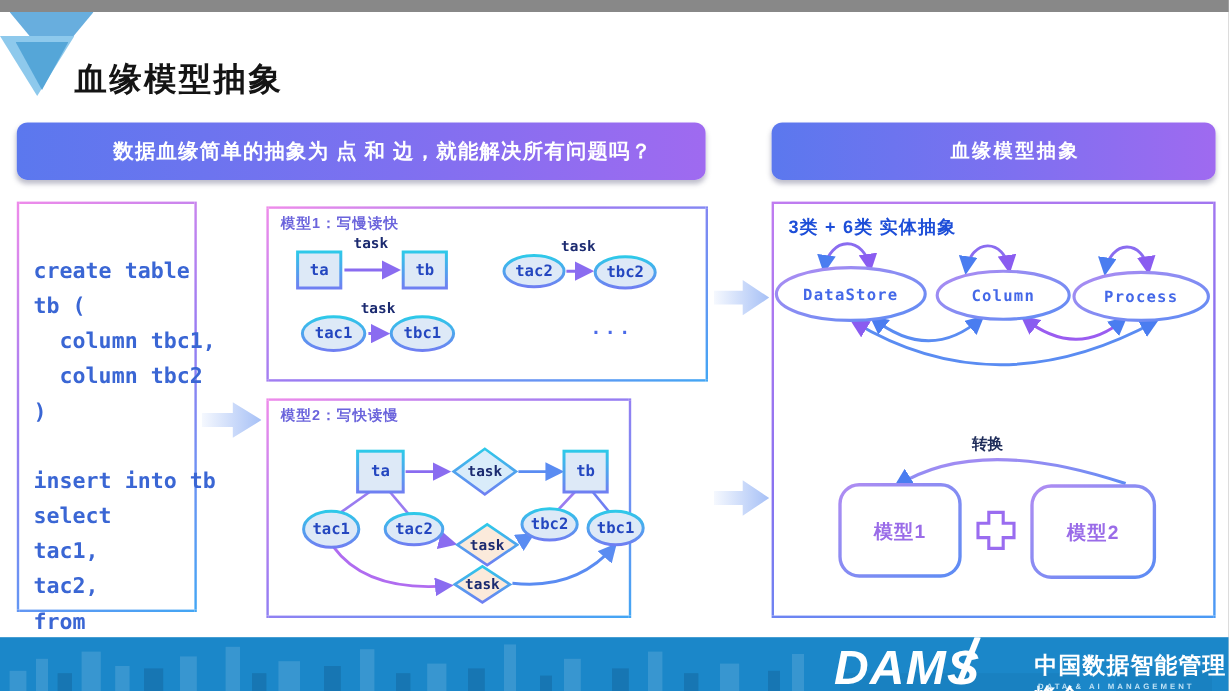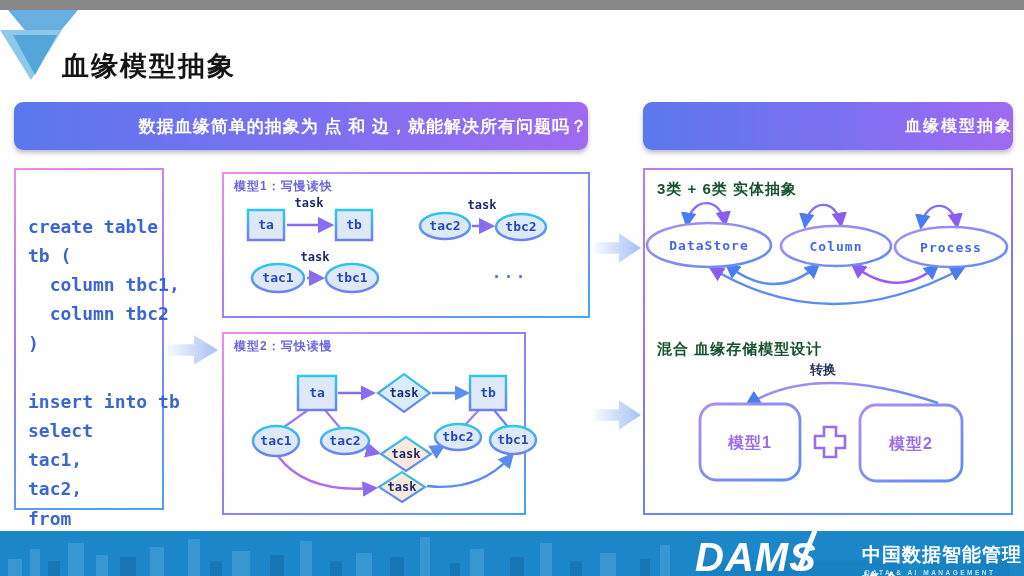--- a/index.html
+++ b/index.html
@@ -8,38 +8,38 @@
 
   .tri { position:absolute; }
   .triA { left:8px; top:0; width:70px; height:42px; background:#68aede; clip-path:polygon(0 0,100% 0,50% 100%); }
   .triB { left:0; top:20px; width:62px; height:50px; background:#8ec9ec; clip-path:polygon(0 0,100% 0,50% 100%); }
   .triC { left:13px; top:25px; width:44px; height:40px; background:#55a6d8; clip-path:polygon(0 0,100% 0,50% 100%); }
 
   .page-title { position:absolute; left:62px; top:38px; font-size:27px; font-weight:bold; color:#141414; letter-spacing:2px; }
 
   .banner { position:absolute; top:92px; height:48px; border-radius:9px;
             background:linear-gradient(90deg,#5b78ee 0%,#7e70f0 55%,#9f6af0 100%);
-            display:flex; align-items:center; justify-content:flex-end;
+            display:flex; align-items:center; justify-content:center;
             color:#fff; font-weight:bold; box-shadow:0 3px 4px rgba(110,110,140,.45);padding-left:36px; }
   .banner-left  { left:14px;  width:574px; font-size:17px; letter-spacing:1px; }
   .banner-right { left:643px; width:370px; font-size:16px; letter-spacing:2px; }
 
   .gbox { position:absolute; background:#fff; border:2px solid;
           border-image:linear-gradient(150deg,#ee8bea 0%,#9a7cf2 45%,#43a6f4 100%) 1; }
   .code-box { left:14px; top:158px; width:150px; height:342px; padding:42px 10px 10px 12px; }
   .code-box pre { font-family:"DejaVu Sans Mono", monospace; font-size:18px; font-weight:bold;
                   line-height:1.62; color:#3a66d4; white-space:pre; }
 
   .model1-box { left:222px; top:162px; width:368px; height:146px; }
   .model2-box { left:222px; top:322px; width:304px; height:183px; }
   .abs-box    { left:643px; top:158px; width:370px; height:347px;
                 border-image:linear-gradient(160deg,#c07cf0 0%,#8a72f0 50%,#4a9af4 100%) 1; }
 
   .box-header { position:absolute; left:10px; top:4px; font-size:12px; font-weight:bold; color:#6b64dc; letter-spacing:1px; z-index:2; }
-  .abs-header { position:absolute; left:12px; font-size:15px; font-weight:bold; color:#14532d; letter-spacing:1px; z-index:2; }
+  .abs-header { position:absolute; left:12px; font-size:15px; font-weight:bold; color:#1d4ed8; letter-spacing:1px; z-index:2; }
 
   .flow-arrow { position:absolute; background:linear-gradient(90deg,rgba(160,190,246,.10),#a6c0f6);
                 clip-path:polygon(0 32%,52% 32%,52% 4%,100% 50%,52% 96%,52% 68%,0 68%); }
 
   .diagram-svg { position:absolute; left:0; top:0; }
 
   .footer { position:absolute; left:0; top:521px; width:1024px; height:55px; background:#1b87c9; overflow:hidden; }
   .footer-logo { position:absolute; left:695px; top:4px; font-size:40px; font-weight:900; font-style:italic;
                  color:#fff; letter-spacing:1px; line-height:1.1; }
   .lightning-slash { position:absolute; left:805px; top:-2px; width:5px; height:40px; background:#fff; transform:rotate(22deg); }
@@ -172,21 +172,20 @@
       <text x="234" y="107" text-anchor="middle" class="node-label">tbc2</text>
       <ellipse cx="289" cy="106" rx="23" ry="14" fill="#dde9f7" stroke="url(#g2n)" stroke-width="2.5"></ellipse>
       <text x="289" y="110" text-anchor="middle" class="node-label">tbc1</text>
       <polygon points="155,153 178,138 201,153 178,168" fill="#fbeadb" stroke="url(#g2n)" stroke-width="2.2"></polygon>
       <text x="178" y="157" text-anchor="middle" class="task-label">task</text>
     </svg>
   </div>
 
   <div class="gbox abs-box">
     <div class="abs-header" style="top:10px;">3类 + 6类 实体抽象</div>
-    <div class="abs-header" style="top:170px;">混合 血缘存储模型设计</div>
     <svg class="diagram-svg" width="366" height="343" viewBox="0 0 366 343">
       <defs>
         <linearGradient id="gab" x1="0" y1="0" x2="1" y2="1">
           <stop offset="0" stop-color="#b08cf2"></stop>
             <stop offset="1" stop-color="#5c8cf4"></stop>
         </linearGradient>
         <marker id="maa" viewBox="0 0 10 10" refX="8" refY="5" markerWidth="6.5" markerHeight="6.5" orient="auto-start-reverse">
           <path d="M0,0L10,5L0,10z" fill="#8a5cf0"></path>
         </marker>
         <marker id="mab" viewBox="0 0 10 10" refX="8" refY="5" markerWidth="6.5" markerHeight="6.5" orient="auto-start-reverse">

